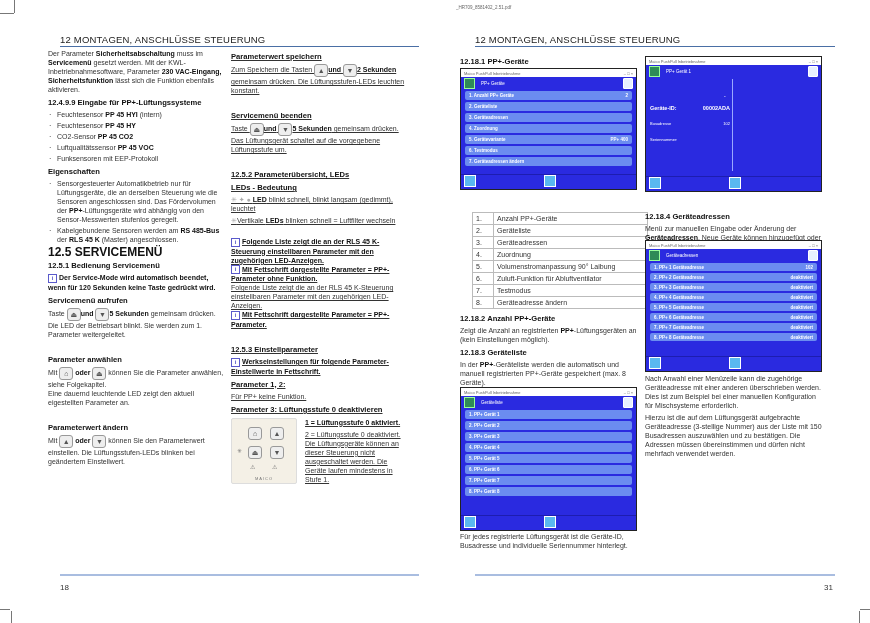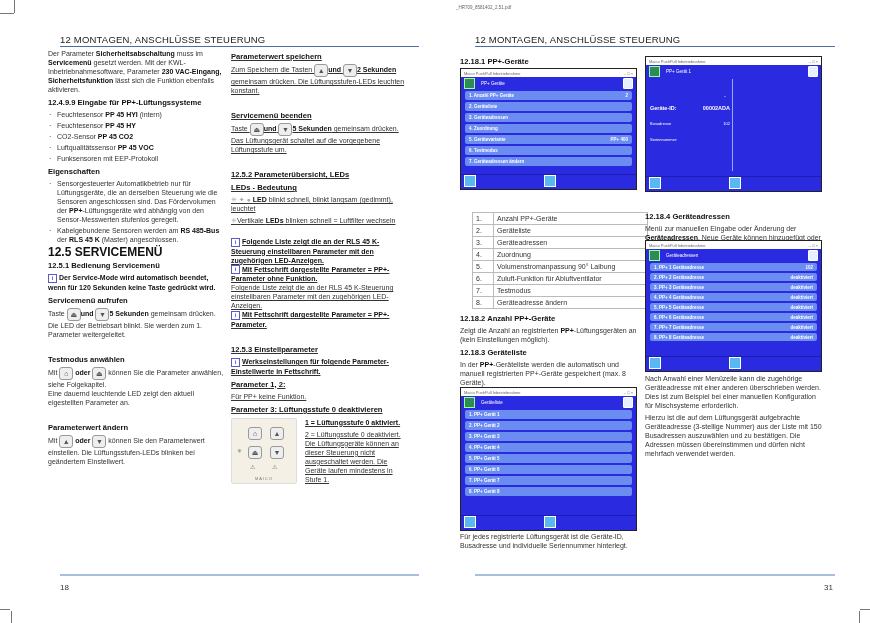--- a/index.html
+++ b/index.html
@@ -64,21 +64,21 @@
   <ul>
     <li><span>Sensorgesteuerter Automatikbetrieb nur für Lüftungsgeräte, die an derselben Steuerung wie die Sensoren angeschlossen sind. Das Fördervolumen der </span><span class="b">PP+</span><span>-Lüftungsgeräte wird abhängig von den Sensor-Messwerten stufenlos geregelt.</span></li>
     <li><span>Kabelgebundene Sensoren werden am </span><span class="b">RS 485-Bus</span><span> der </span><span class="b">RLS 45 K</span><span> (Master) angeschlossen.</span></li>
   </ul>
   <div class="h2">12.5 SERVICEMENÜ</div>
   <div class="h3">12.5.1 Bedienung Servicemenü</div>
   <p class="ib"><span class="info">i</span><span>Der Service-Mode wird automatisch beendet, wenn für 120 Sekunden keine Taste gedrückt wird.</span></p>
   <div class="h3">Servicemenü aufrufen</div>
   <p><span>Taste </span><span class="key">⏏</span><span class="b">und</span> <span class="key">▼</span><span class="b">5 Sekunden</span><span> gemeinsam drücken.</span><br><span>Die LED der Betriebsart blinkt. Sie werden zum 1. Parameter weitergeleitet.</span></p>
   <div class="gap"></div>
-  <div class="h3">Testmodus anwählen</div>
+  <div class="h3">Parameter anwählen</div>
   <p><span>Mit </span><span class="key">⌂</span> <span class="b">oder</span> <span class="key">⏏</span><span> können Sie die Parameter anwählen, siehe Folgekapitel.</span><br><span>Eine dauernd leuchtende LED zeigt den aktuell eigestellten Parameter an.</span></p>
   <div class="gap"></div>
   <div class="h3">Parameterwert ändern</div>
   <p><span>Mit </span><span class="key">▲</span> <span class="b">oder</span> <span class="key">▼</span><span> können Sie den Parameterwert einstellen. Die Lüftungsstufen-LEDs blinken bei geändertem Einstellwert.</span></p>
 </div>
 
 <div class="col" style="left:231px;top:52px;width:178px;text-decoration:underline;">
   <div class="h3" style="margin-top:0">Parameterwert speichern</div>
   <p><span>Zum Speichern die Tasten </span><span class="key">▲</span><span class="b">und</span> <span class="key">▼</span><span class="b">2 Sekunden</span><span> gemeinsam drücken. Die Lüftungsstufen-LEDs leuchten konstant.</span></p>
   <div class="gap"></div>

